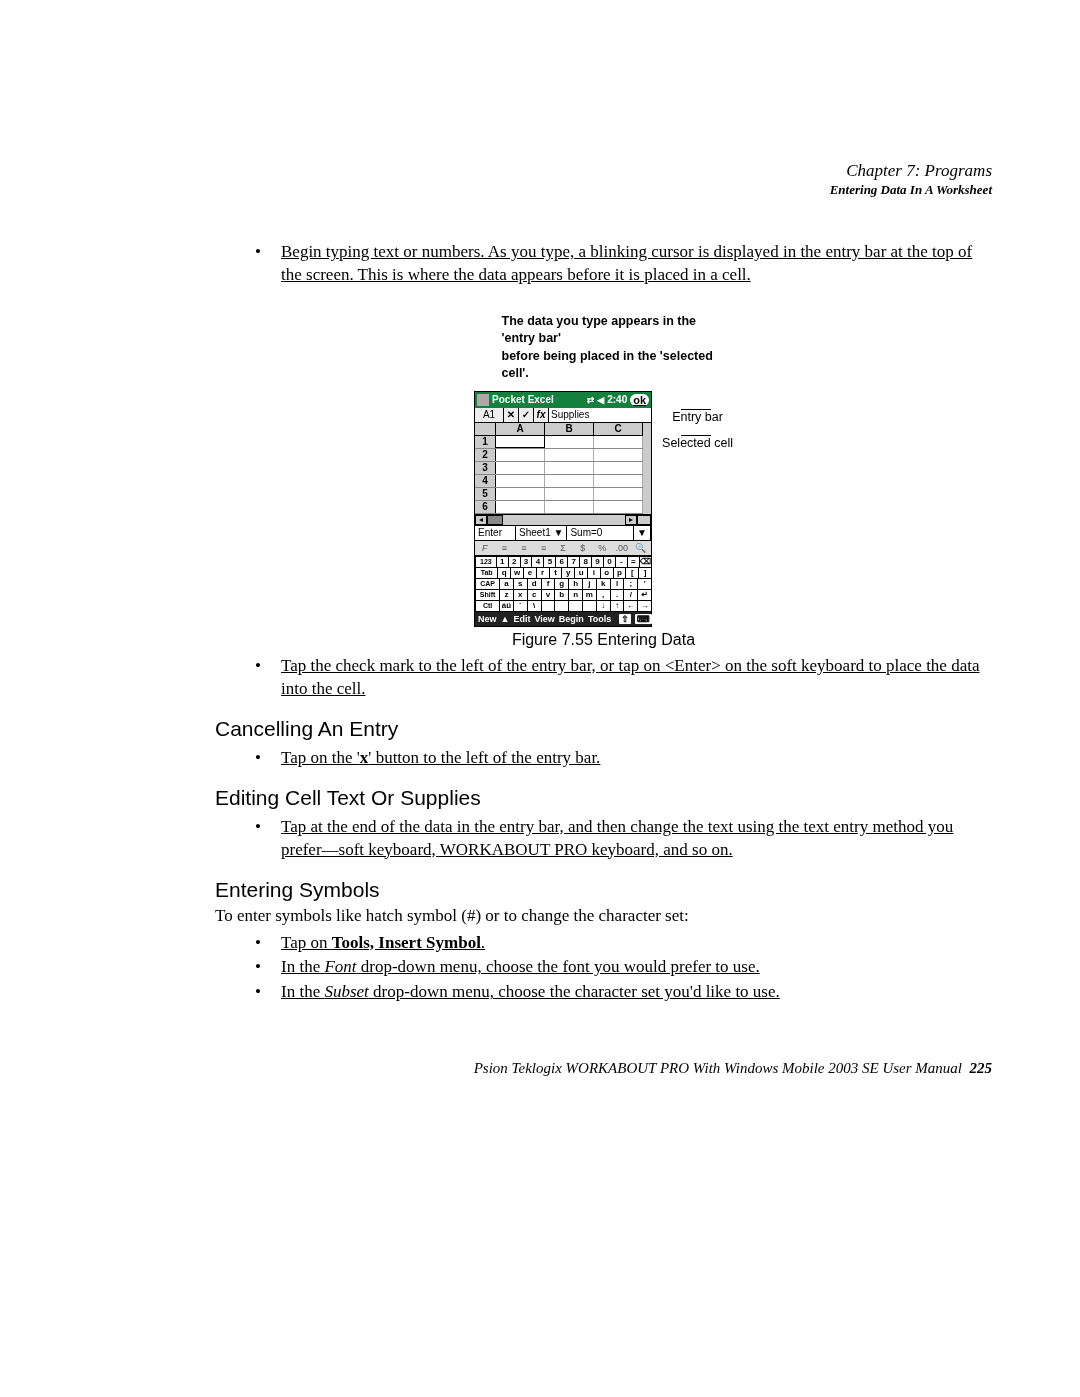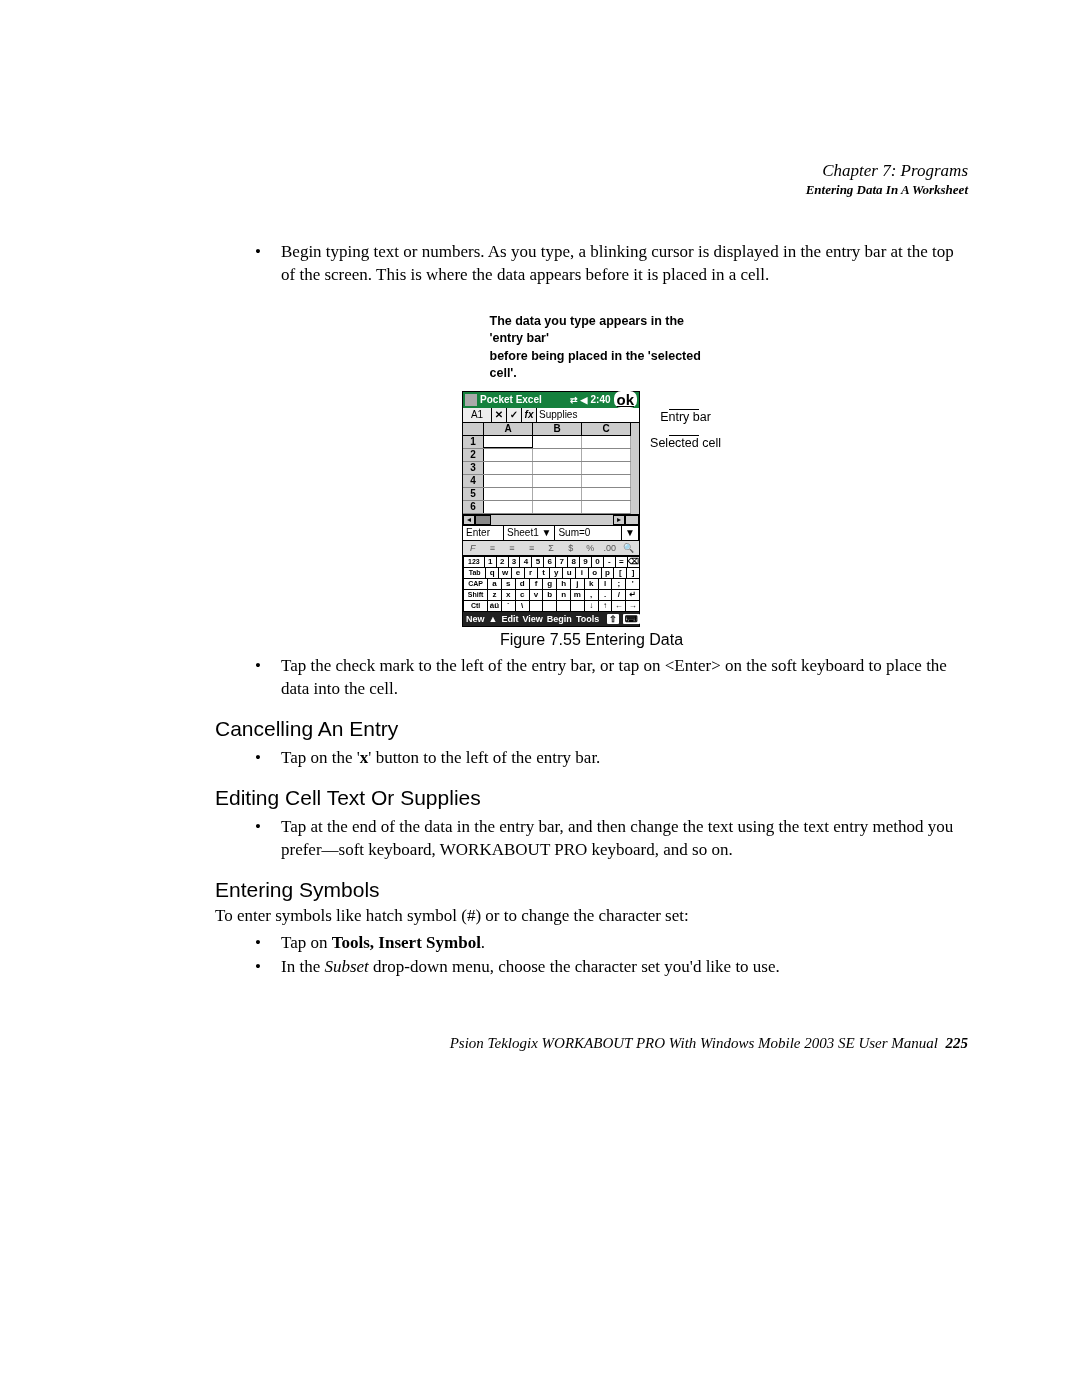--- a/index.html
+++ b/index.html
@@ -5,34 +5,35 @@
   body {
     margin: 0;
     padding: 0;
     background: #fff;
     font-family: "Times New Roman", Times, serif;
     font-size: 17px;
     color: #000;
     width: 1080px;
   }
   .page {
-    padding: 160px 112px 100px 215px;
+    padding: 160px 88px 100px 215px;
   }
   .header {
     text-align: right;
     font-style: italic;
     margin-bottom: 42px;
     line-height: 1.3;
   }
   .header .chapter { font-size: 17px; }
   .header .section { font-weight: bold; font-size: 13px; }
   ul.bulleted {
     list-style: none;
     padding-left: 40px;
     margin: 6px 0 8px 0;
+    text-decoration: underline;
   }
   ul.bulleted > li {
     position: relative;
     padding-left: 26px;
     line-height: 1.35;
     margin-bottom: 2px;
   }
   ul.bulleted > li::before {
     content: "•";
     position: absolute;
@@ -97,21 +98,21 @@
     font-weight: bold;
     display: flex;
     align-items: center;
     height: 16px;
     padding: 0 2px;
     gap: 3px;
   }
   .titlebar .flag { width:12px; height:12px; background:#aaa; }
   .titlebar .spacer { flex:1; }
   .titlebar .status-ic { font-size:9px; }
-  .titlebar .ok { background:#fff; color:#000; border-radius:7px; padding:0 3px; font-size:15px; font-weight:bold;text-decoration:underline; }
+  .titlebar .ok { background:#fff; color:#000; border-radius:7px; padding:0 3px; font-size:11px; font-weight:bold;text-decoration:underline; }
   .entryrow {
     display:flex; border-bottom:1px solid #000; height:14px; align-items:stretch;
   }
   .cellref { width:28px; border-right:1px solid #000; text-align:center; line-height:14px; background:#eee;}
   .xbtn, .chkbtn, .fxbtn {
     width:14px; border-right:1px solid #000; text-align:center; line-height:14px; font-weight:bold;
     background:#eee;
   }
   .entryfield { flex:1; padding:0 2px; line-height:14px; }
   .gridhead { display:flex; height:12px; background:#ccc; border-bottom:1px solid #000;}
@@ -379,20 +380,23 @@
     <li>Tap at the end of the data in the entry bar, and then change the text using the text entry method you prefer—soft keyboard, WORKABOUT PRO keyboard, and so on.</li>
   </ul>
 
   <h3>Entering Symbols</h3>
   <p class="intro-line">To enter symbols like hatch symbol (#) or to change the character set:</p>
   <ul class="bulleted">
     <li>
       <span>Tap on </span><b>Tools, Insert Symbol</b><span>.</span>
     </li>
     <li>
+      <span>In the </span><i>Font</i><span> drop-down menu, choose the font you would prefer to use.</span>
+    </li>
+    <li>
       <span>In the </span><i>Subset</i><span> drop-down menu, choose the character set you'd like to use.</span>
     </li>
   </ul>
 
   <div class="footer">
     <span>Psion Teklogix WORKABOUT PRO With Windows Mobile 2003 SE User Manual</span>&nbsp;&nbsp;<span class="pnum">225</span>
   </div>
 
 </div>
 

